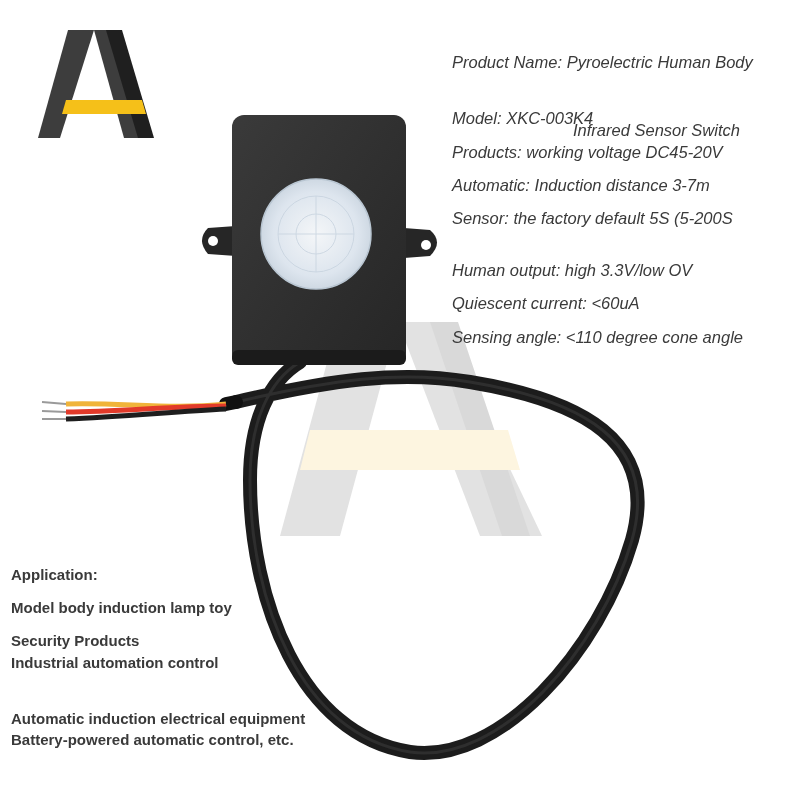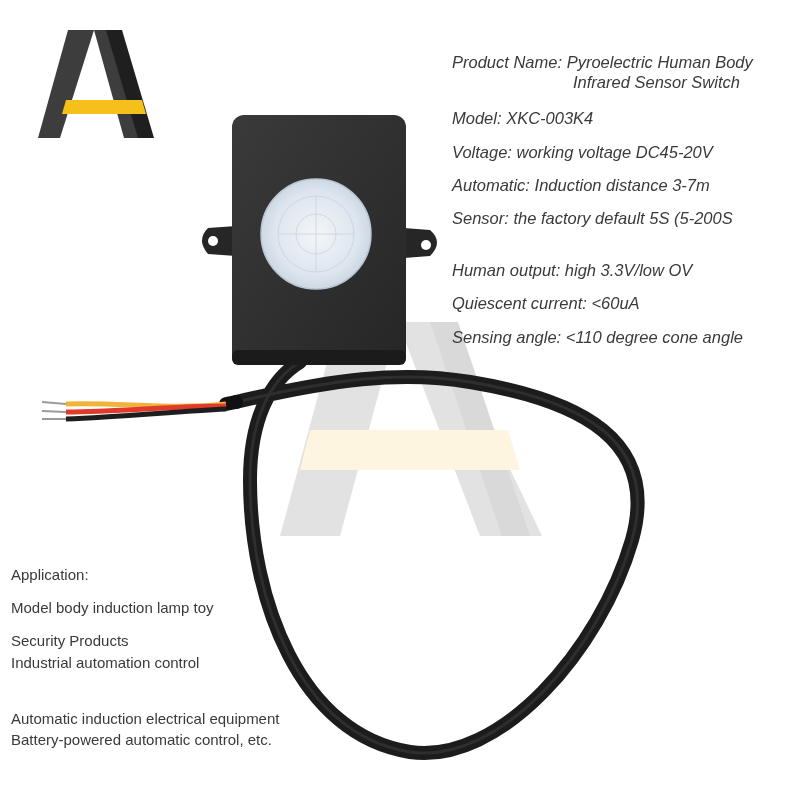--- a/index.html
+++ b/index.html
@@ -7,23 +7,23 @@
       width: 800px; height: 800px; position: relative; overflow: hidden;
       background: #ffffff;
       font-family: "Liberation Sans", sans-serif;
       color: #3a3a3a;
     }
     .abs { position: absolute; }
     .logo { left: 36px; top: 30px; width: 120px; height: 112px; }
     .watermark { left: 280px; top: 322px; width: 262px; height: 214px; }
     .specs { left: 452px; top: 52px; width: 340px; font-size: 16.5px; line-height: 20px; }
     .spec-row { position: absolute; left: 0; white-space: nowrap; font-style: italic; }
-    .spec-row .cont { display: block; }
+    .spec-row .cont { display: block; margin-top: 48px; }
     .apps { left: 11px; top: 566px; font-size: 15px; }
-    .app-row { position: absolute; left: 0; white-space: nowrap; }
+    .app-row { position: absolute; left: 0; white-space: nowrap; font-weight: bold; }
     .product { left: 0; top: 0; width: 800px; height: 800px; }
   </style>
 </head>
 <body>
 
 <svg class="abs watermark" viewBox="0 0 262 214">
   <polygon points="58,0 118,0 60,214 0,214" fill="#e2e2e2"></polygon>
   <polygon points="118,0 160,0 262,214 200,214" fill="#e2e2e2"></polygon>
   <polygon points="150,0 178,0 250,214 222,214" fill="#d9d9d9"></polygon>
   <polygon points="30,108 228,108 240,148 20,148" fill="#fdf5e0"></polygon>
@@ -82,21 +82,21 @@
   <div class="spec-row" style="top:0px">
     <span>Product Name:</span>
     <span>Pyroelectric Human Body</span>
     <span class="cont" style="padding-left:121px">Infrared Sensor Switch</span>
   </div>
   <div class="spec-row" style="top:56px">
     <span>Model:</span>
     <span>XKC-003K4</span>
   </div>
   <div class="spec-row" style="top:90px">
-    <span>Voltage:</span>
+    <span>Products:</span>
     <span>working voltage DC45-20V</span>
   </div>
   <div class="spec-row" style="top:123px">
     <span>Automatic:</span>
     <span>Induction distance 3-7m</span>
   </div>
   <div class="spec-row" style="top:156px">
     <span>Sensor:</span>
     <span>the factory default 5S (5-200S</span>
   </div>

